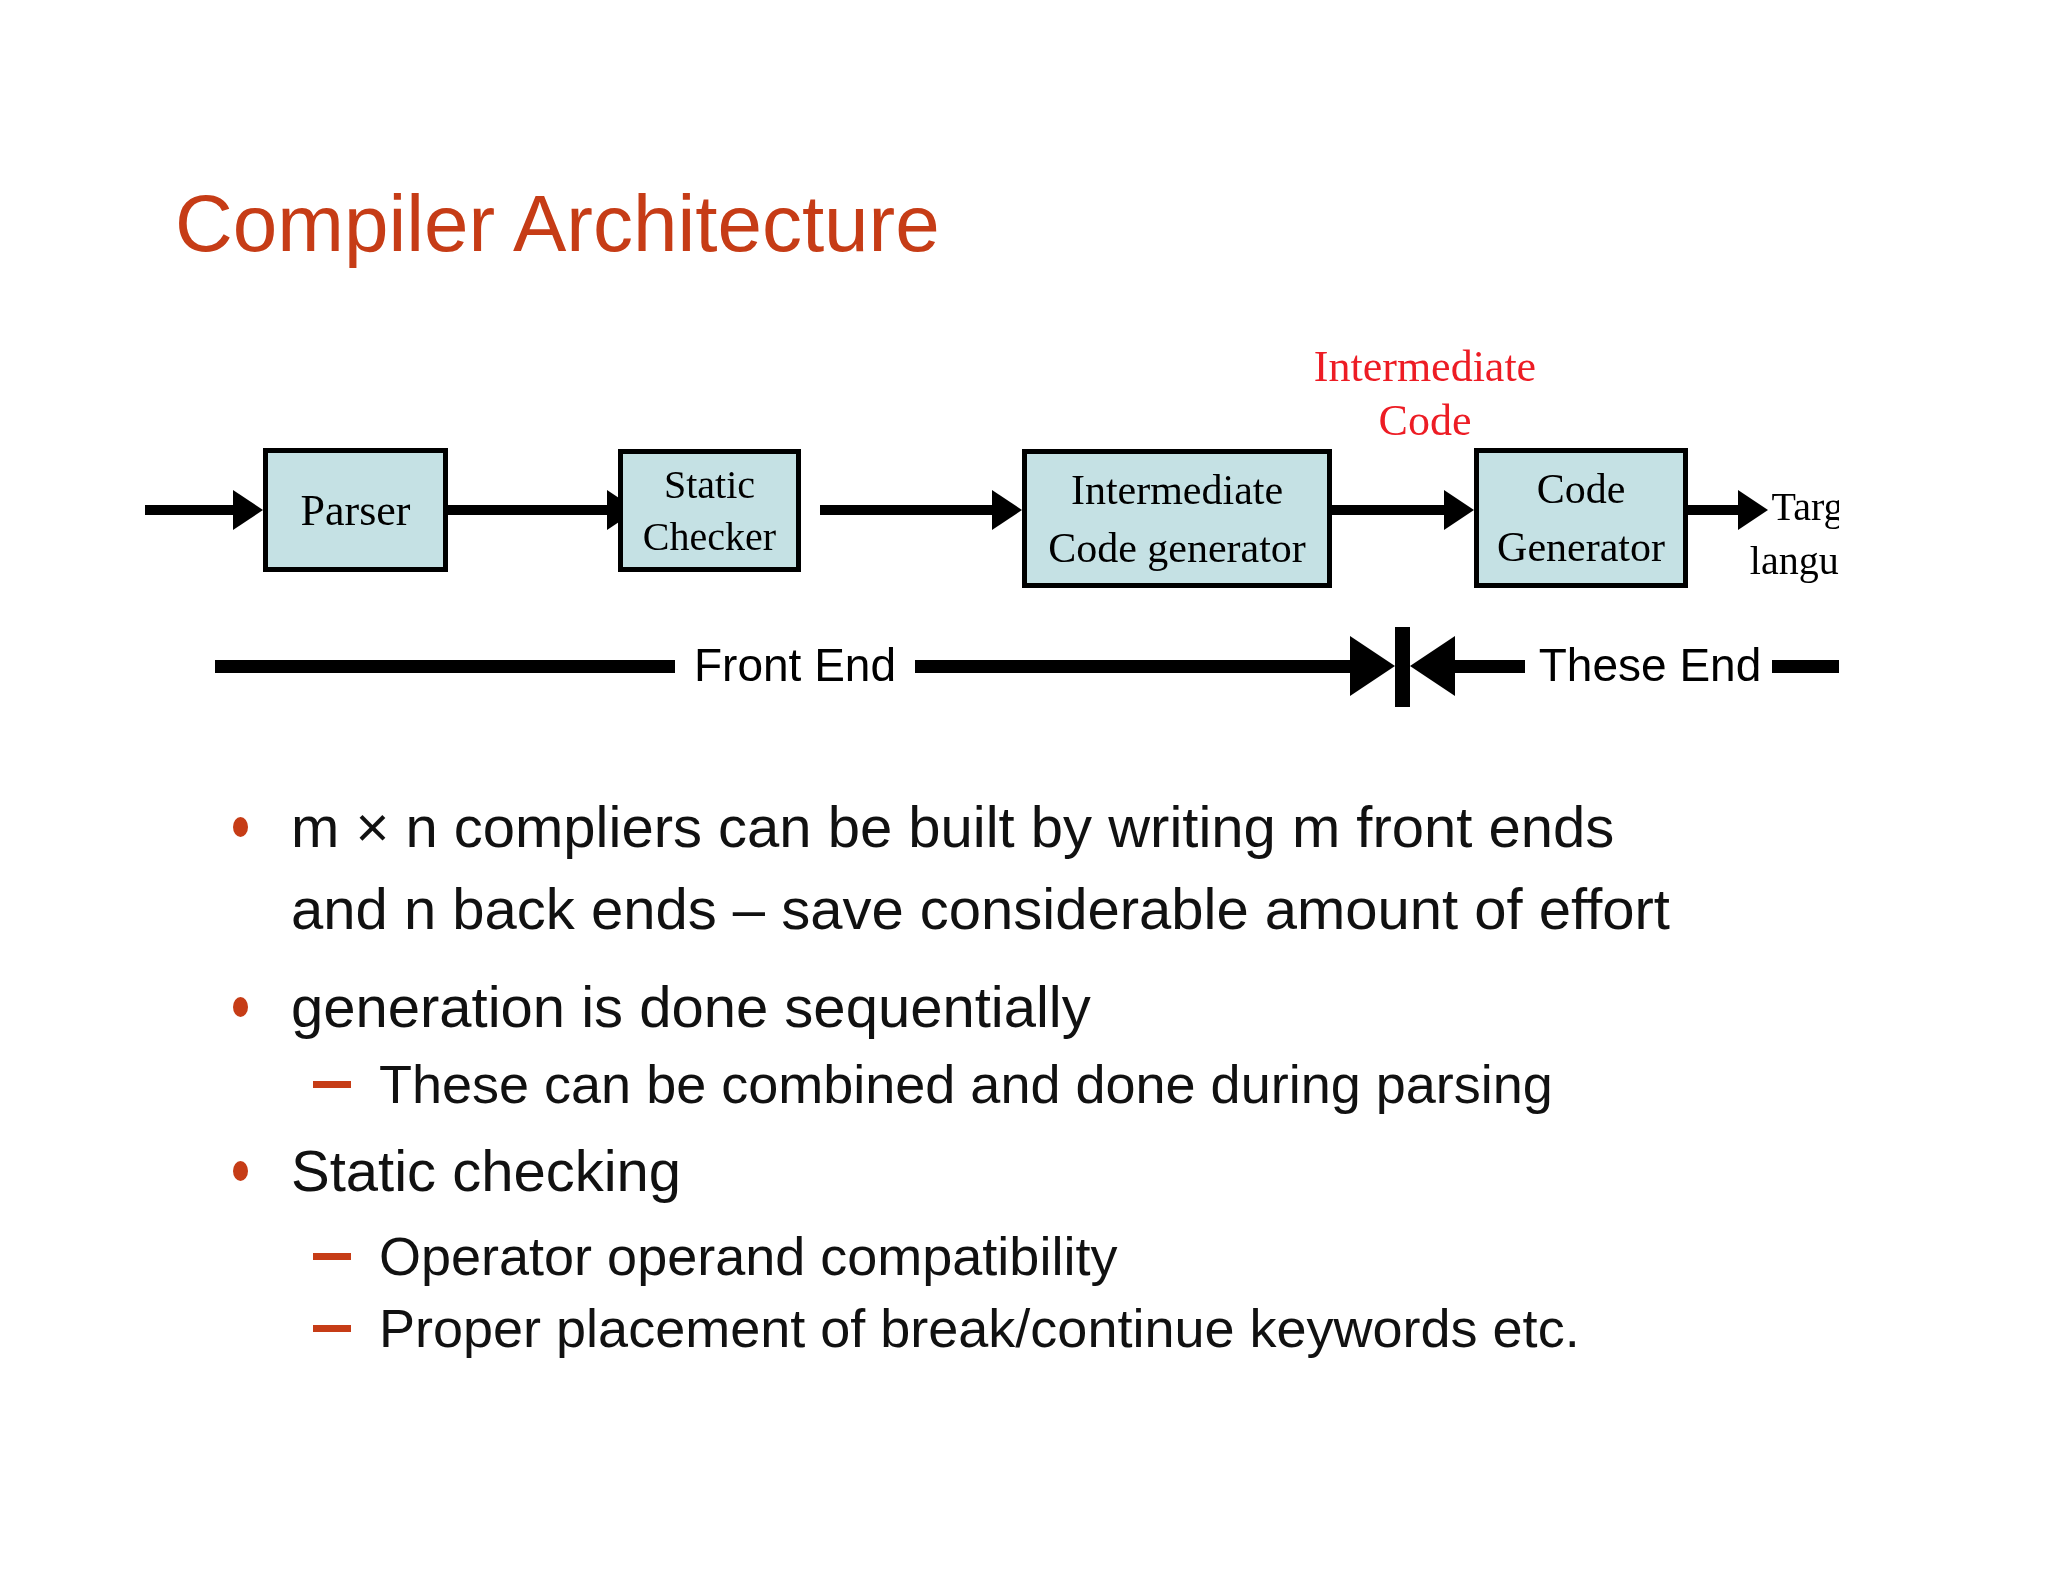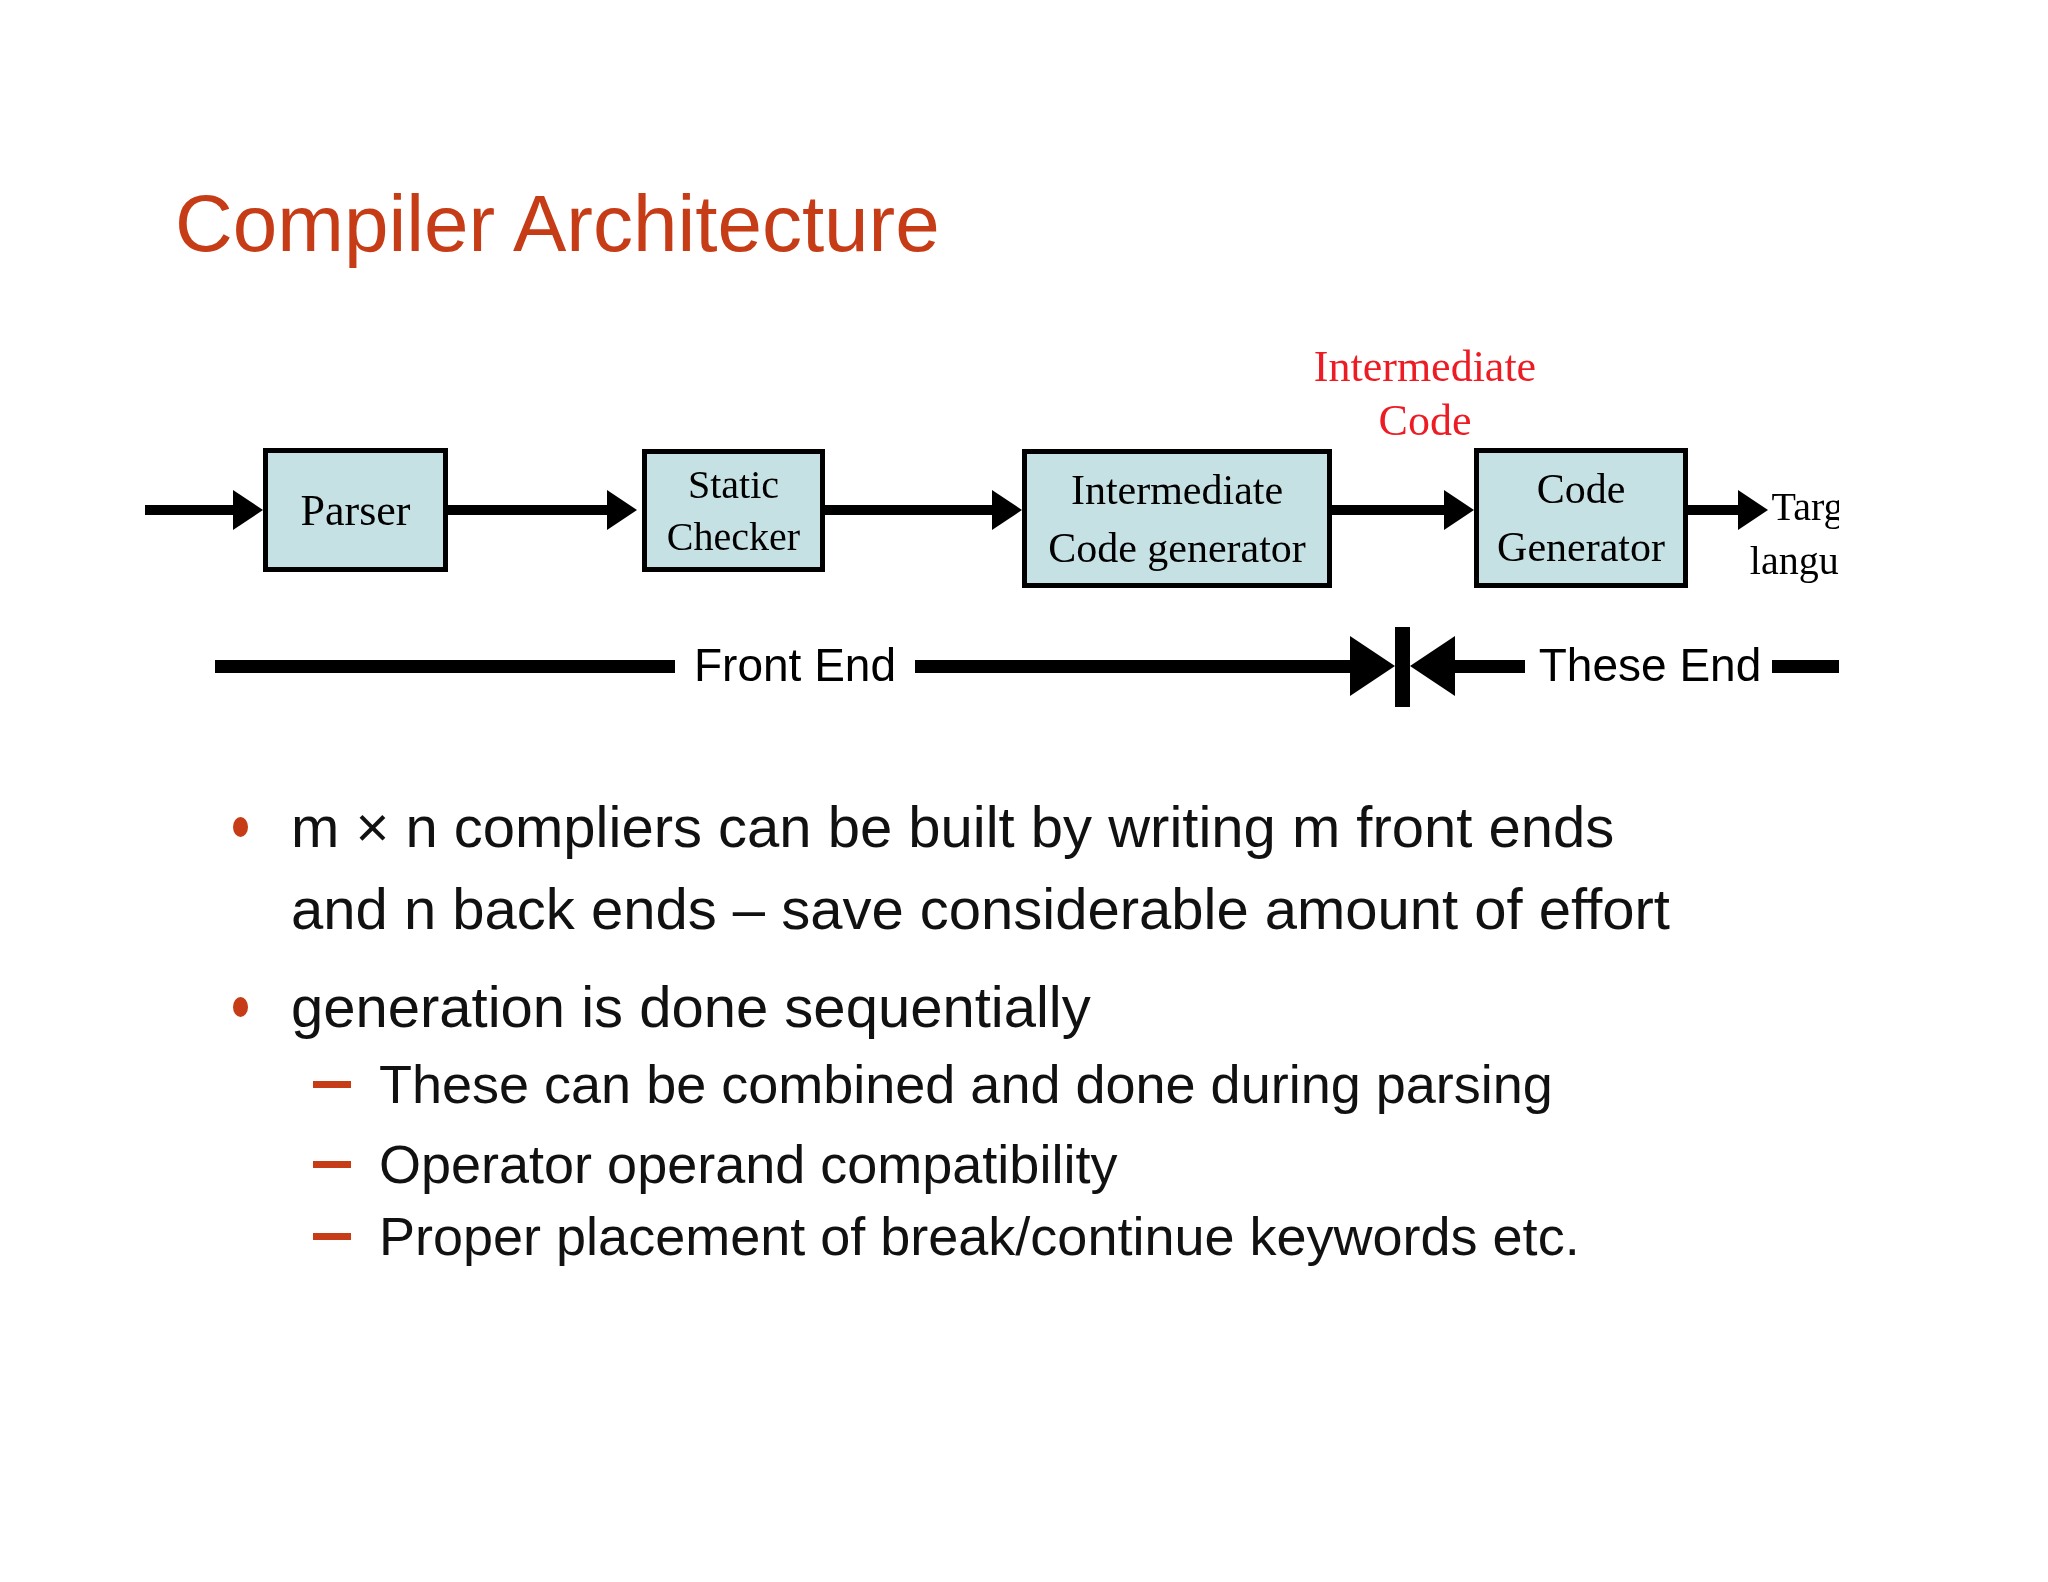--- a/index.html
+++ b/index.html
@@ -13,21 +13,21 @@
     font-size:80px; font-weight:400; color:#C63C16; white-space:nowrap;
   }
   
   .box {
     position:absolute; box-sizing:border-box;
     background:#C5E1E4; border:5px solid #000;
     display:flex; flex-direction:column; align-items:center; justify-content:center;
     font-family:"Liberation Serif", serif; color:#000; text-align:center;
   }
   .box-parser   { left:263px;  top:448px; width:185px; height:124px; font-size:44px; }
-  .box-static   { left:642px;  top:449px; width:183px; height:123px; font-size:40px; line-height:52px; }
+  .box-static   { left:618px;  top:449px; width:183px; height:123px; font-size:40px; line-height:52px; }
   .box-icg      { left:1022px; top:449px; width:310px; height:139px; font-size:42px; line-height:58px; }
   .box-cg       { left:1474px; top:448px; width:214px; height:140px; font-size:42px; line-height:58px; }
   .red-label {
     position:absolute; left:1265px; top:340px; width:320px; text-align:center;
     font-family:"Liberation Serif", serif; font-size:44px; line-height:54px; color:#ED1C24;
   }
   .target-label {
     position:absolute; left:1722px; top:480px; width:200px; text-align:center;
     font-family:"Liberation Serif", serif; font-size:40px; line-height:54px; color:#000;
   }
@@ -149,20 +149,24 @@
     <div class="li lv1 mt16">
       <span class="dot"></span>
       <div class="line">generation is done sequentially</div>
     </div>
 
     <div class="li lv2 mt26">
       <span class="dash"></span>
       <div class="line">These can be combined and done during parsing</div>
     </div>
 
+    <div class="li lv1 mt10">
+      <span class="dot"></span>
+      <div class="line">Static checking</div>
+    </div>
 
     <div class="li lv2 mt8">
       <span class="dash"></span>
       <div class="line">Operator operand compatibility</div>
     </div>
 
     <div class="li lv2 mt18">
       <span class="dash"></span>
       <div class="line">Proper placement of break/continue keywords etc.</div>
     </div>

